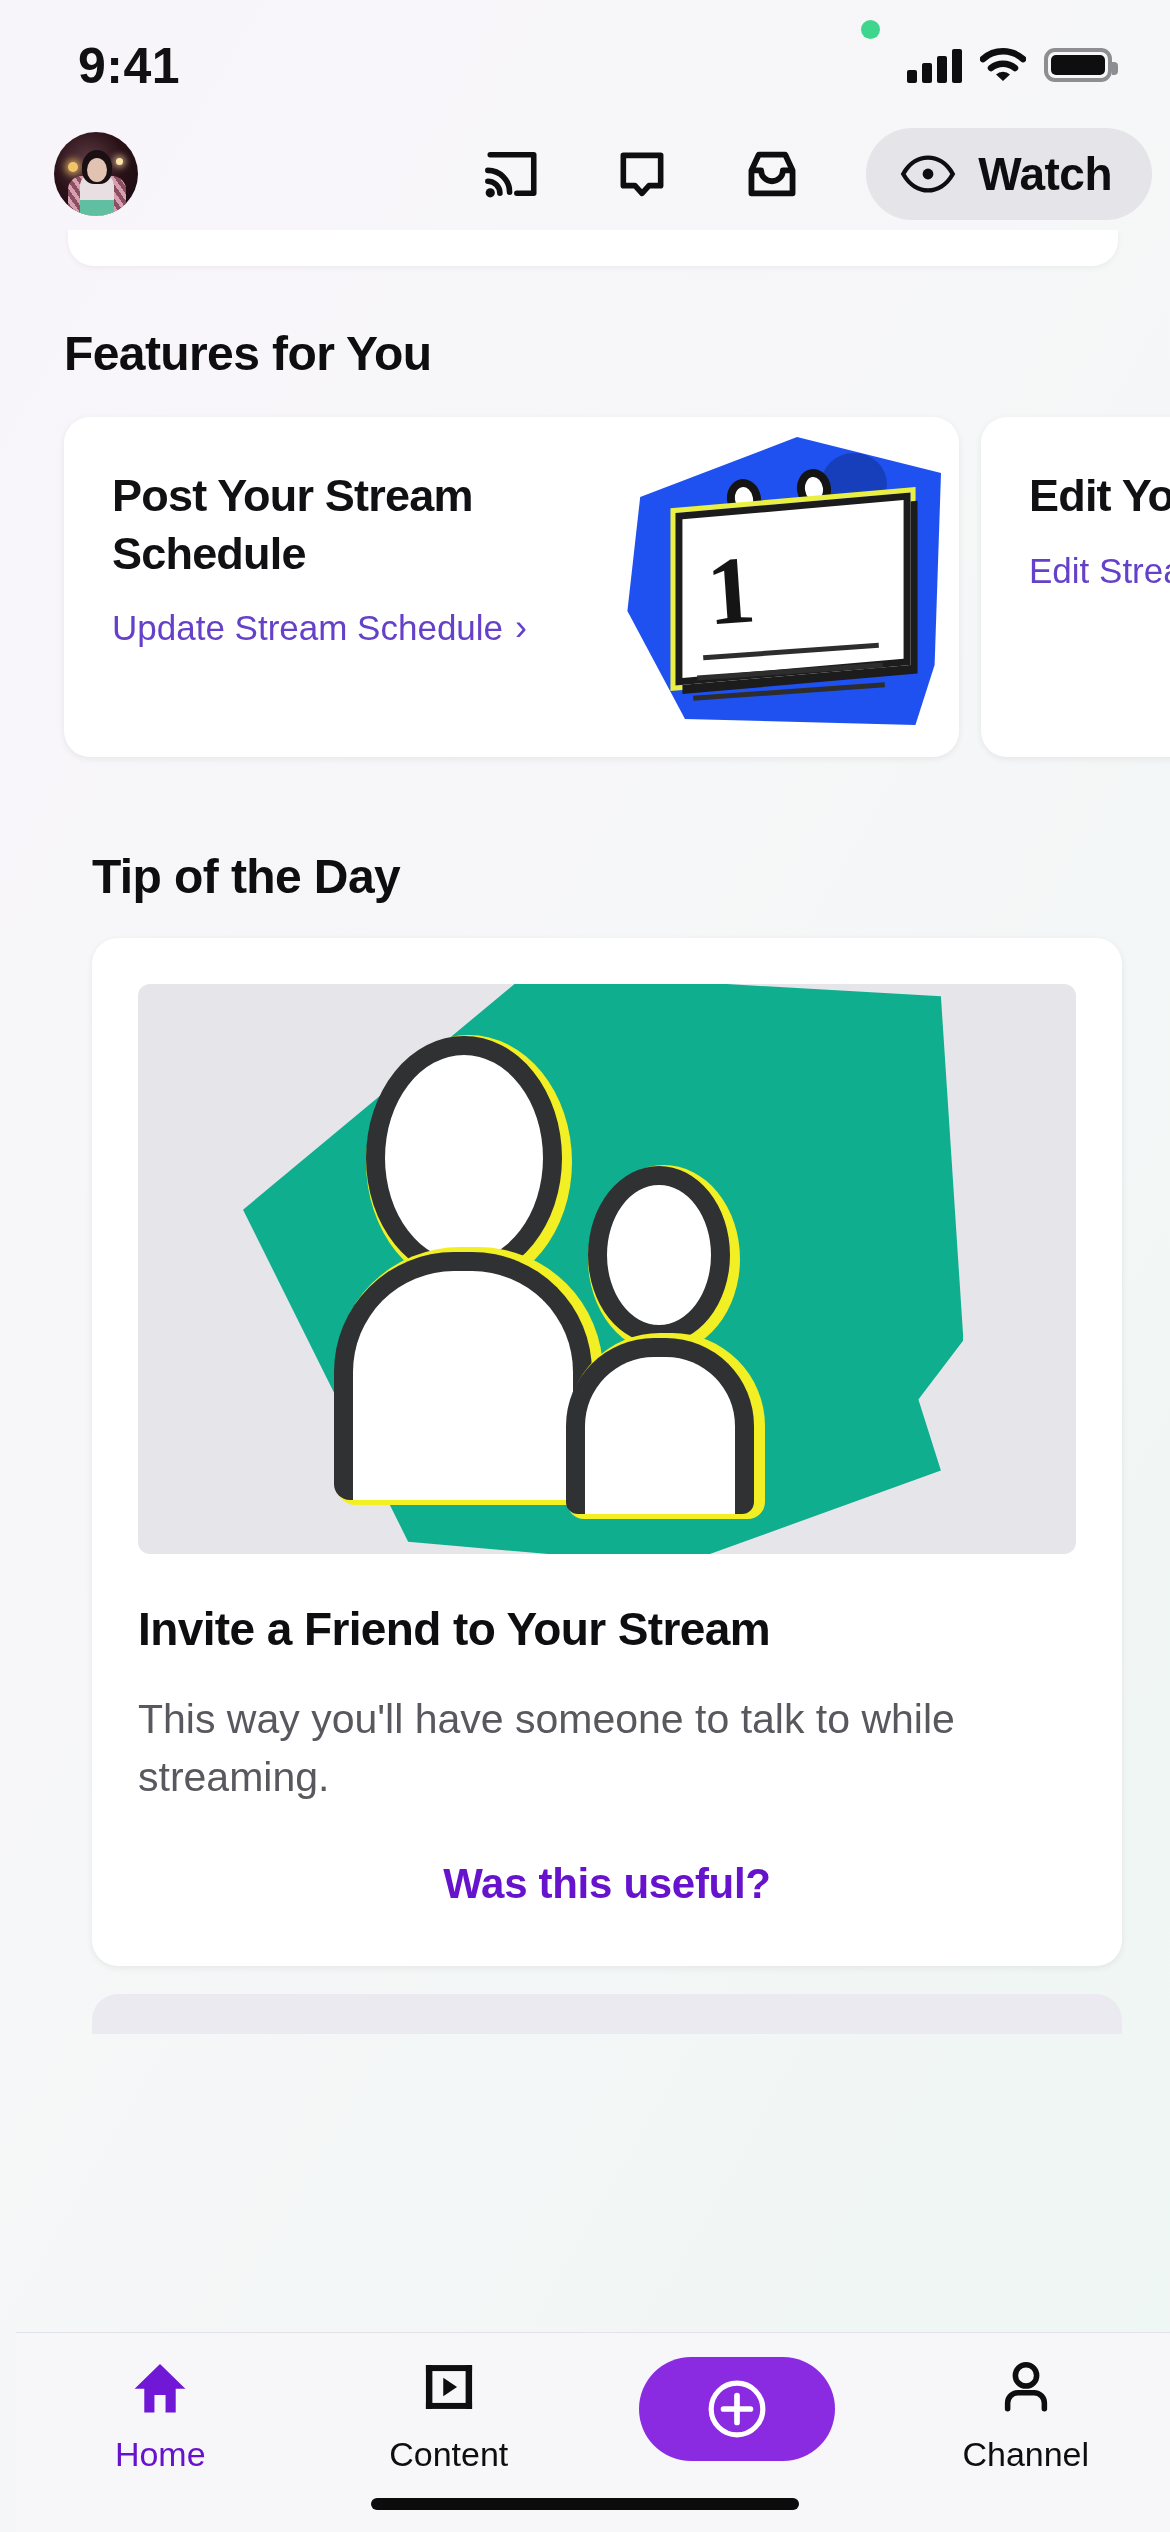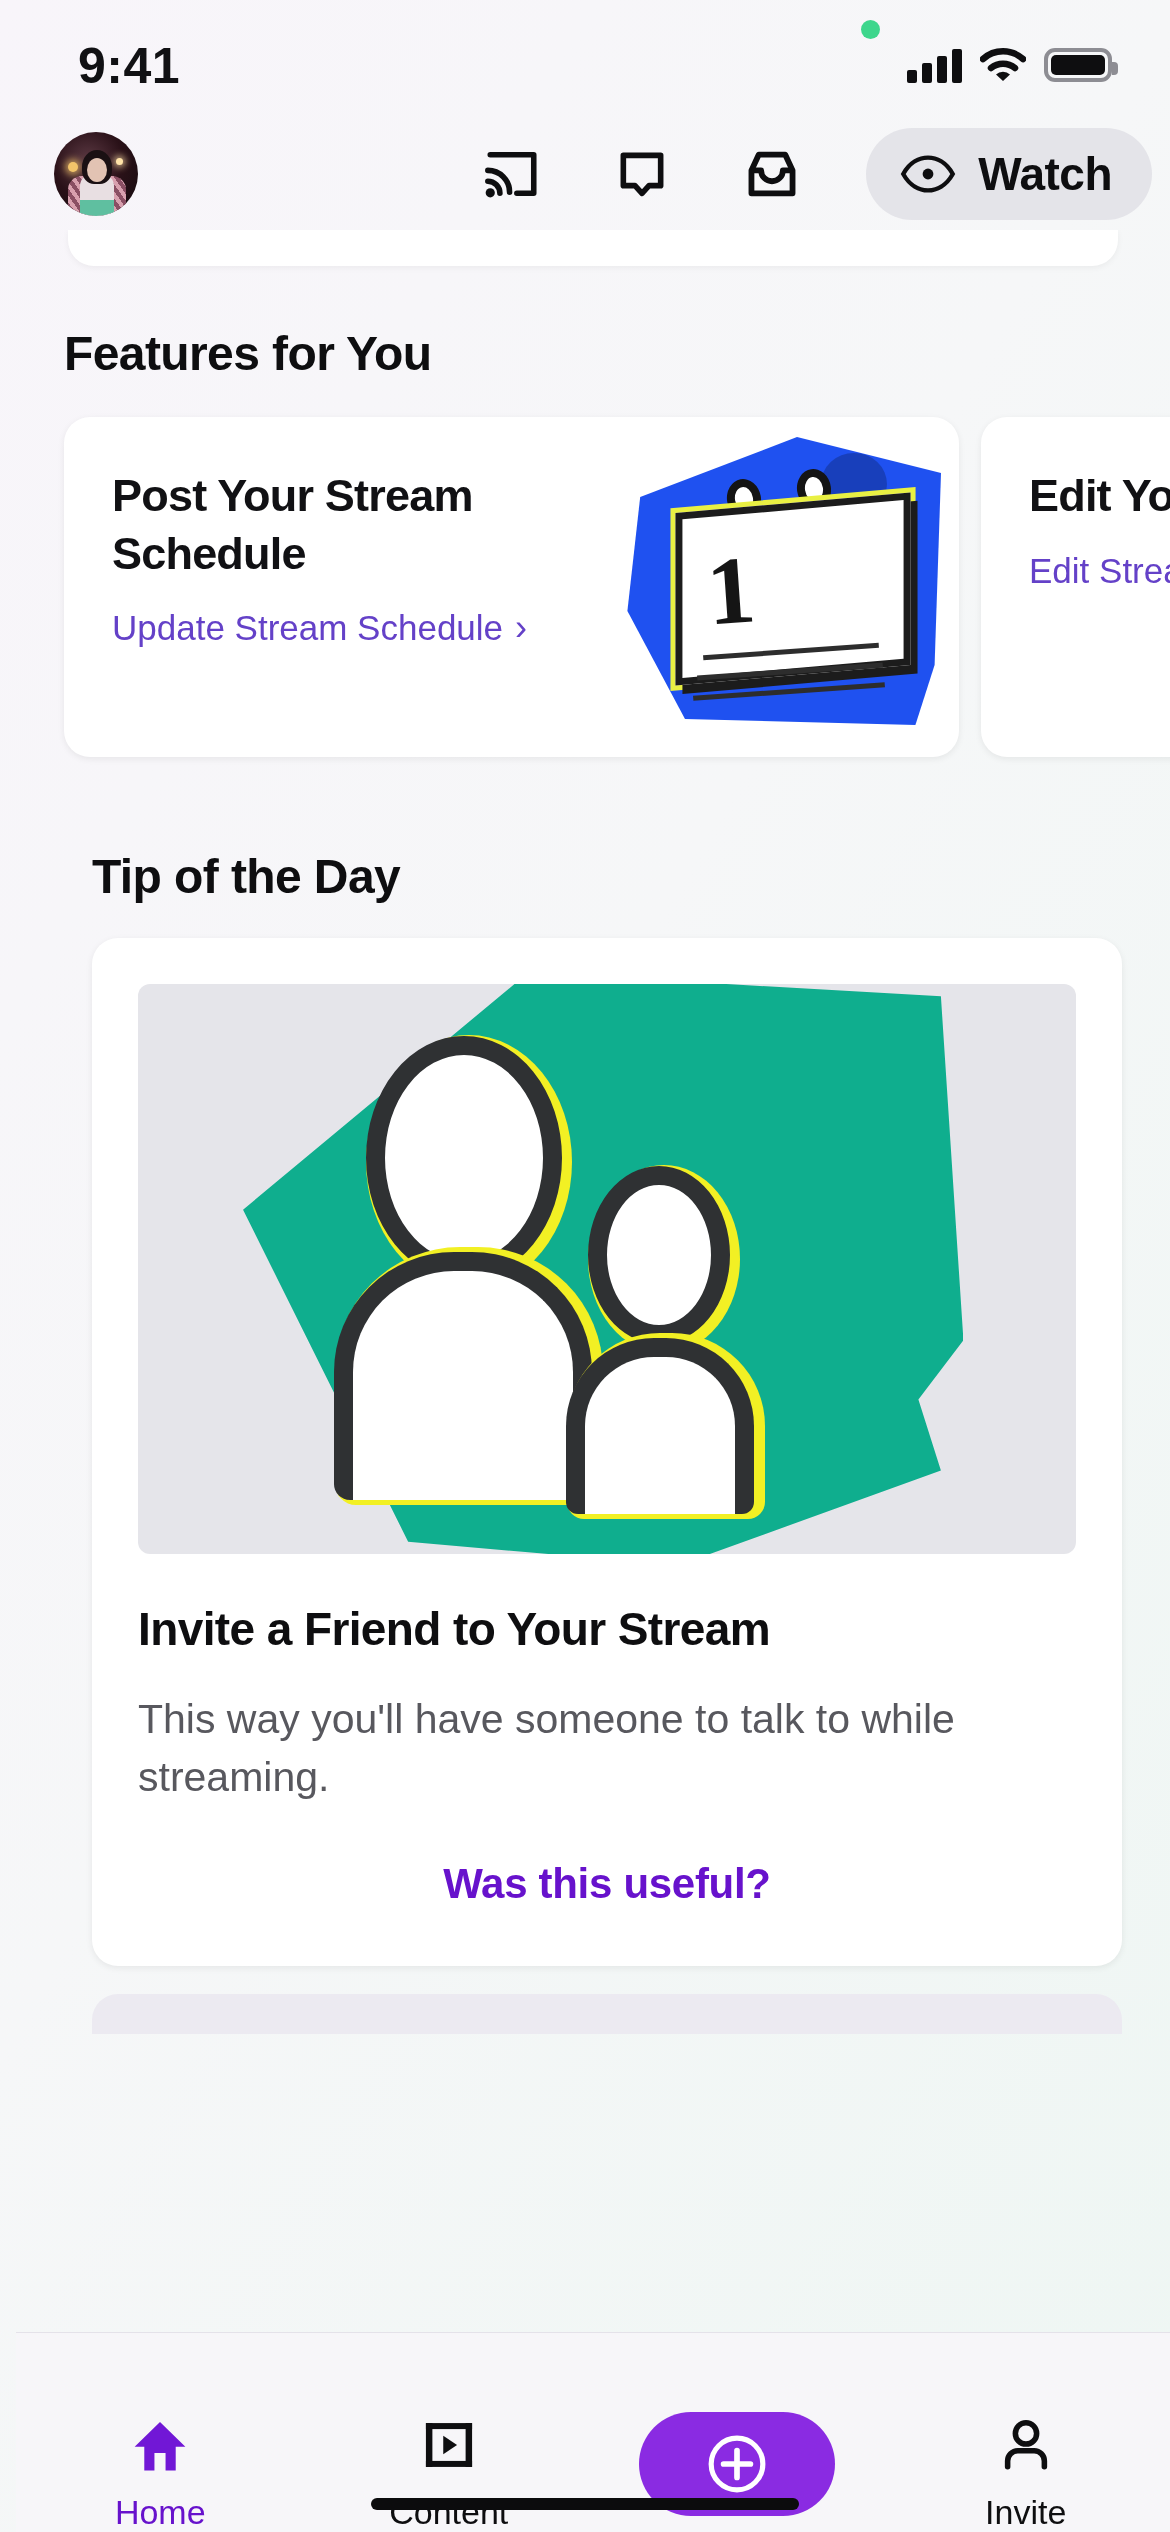--- a/index.html
+++ b/index.html
@@ -190,21 +190,21 @@
   }
   .next-peek {
     margin: 28px 48px 0 48px; height: 40px;
     background: #eceaf1; border-radius: 26px 26px 0 0;
   }
 
   
   .tabbar {
     flex: 0 0 200px; height: 200px;
     background: #f7f6f9; border-top: 1px solid #e4e2e9;
-    display: flex; align-items: flex-end; justify-content: space-around;
+    display: flex; align-items: flex-start; justify-content: space-around;
     padding-top: 22px;
   }
   .tab { display:flex; flex-direction: column; align-items: center; gap: 16px; width: 210px; cursor: pointer; }
   .tab .tab-label { font-size: 34px; color: #0e0e10; }
   .tab.active .tab-label { color: #6712cc; }
   .tab-icon { height: 64px; display:flex; align-items:center; justify-content:center; }
   .create-btn {
     width: 196px; height: 104px; border-radius: 56px;
     background: #8a2be2; display:flex; align-items:center; justify-content:center;
     cursor: pointer; margin-top: 2px;
@@ -377,18 +377,18 @@
     </div>
 
 
     <div class="tab">
       <div class="tab-icon">
         <svg width="58" height="58" viewBox="0 0 24 24">
           <circle cx="12" cy="7.2" r="4.4" fill="none" stroke="#0e0e10" stroke-width="2.3"></circle>
           <path d="M4.4 21v-2.4a4.2 4.2 0 0 1 4.2-4.2h6.8a4.2 4.2 0 0 1 4.2 4.2V21" fill="none" stroke="#0e0e10" stroke-width="2.3" stroke-linecap="round"></path>
         </svg>
       </div>
-      <div class="tab-label">Invite</div>
+      <div class="tab-label">Channel</div>
     </div>
   </div>
 
   <div class="home-indicator"></div>
 </div>
 
 </body></html>

